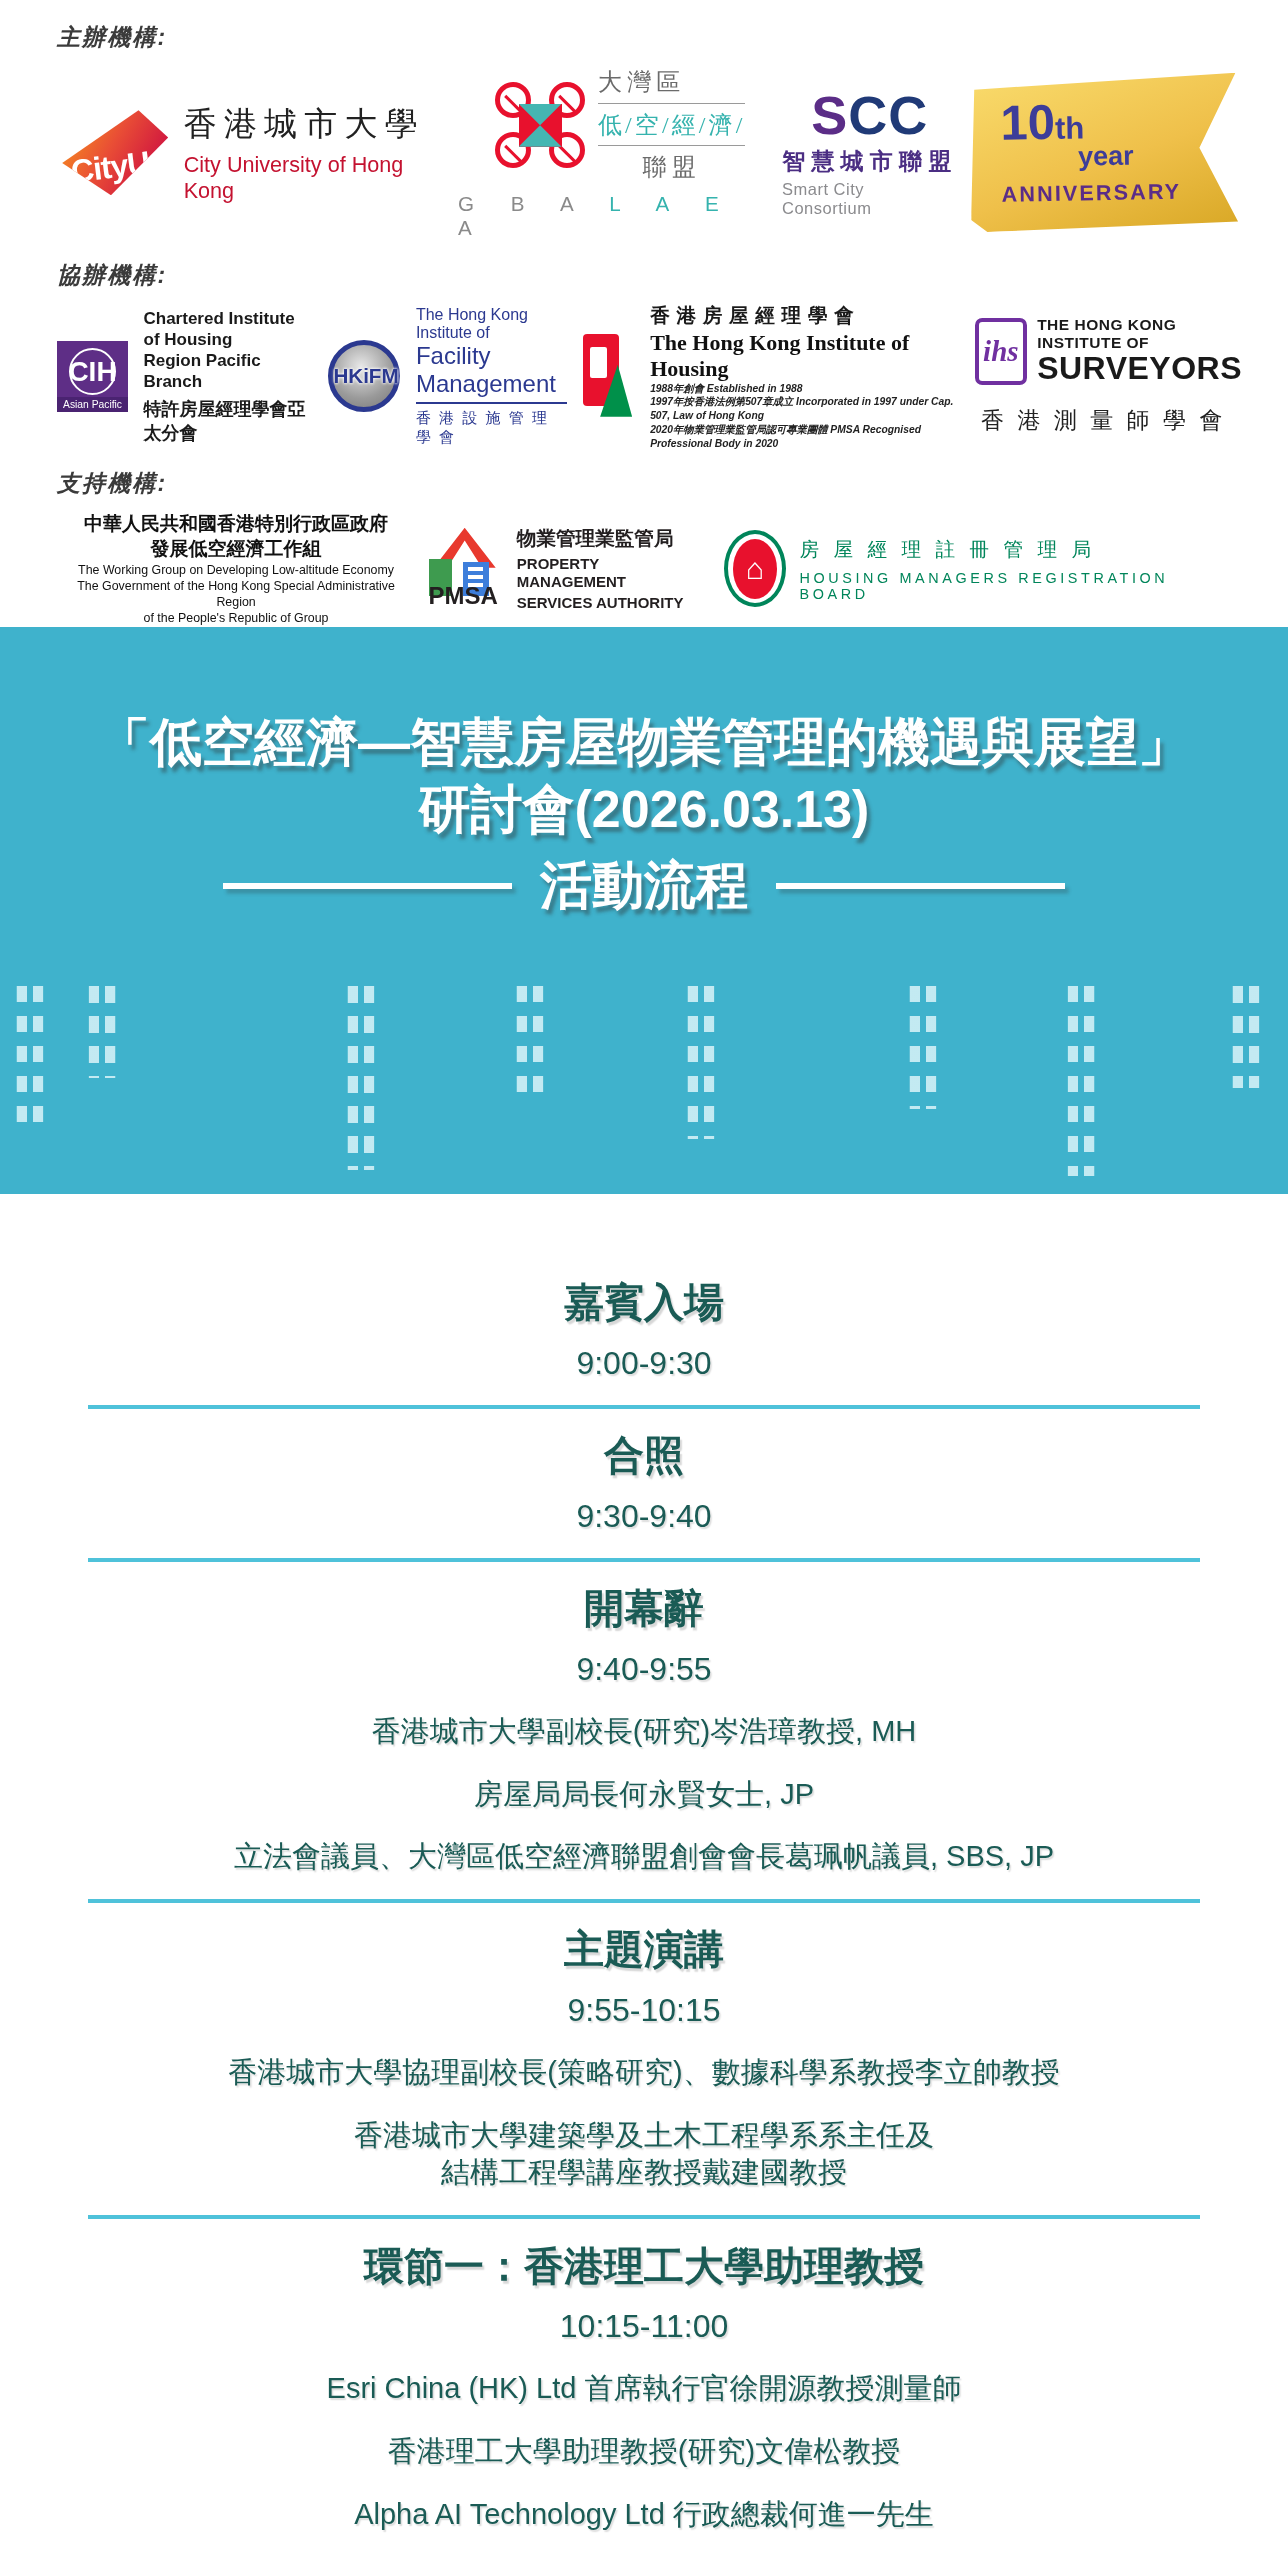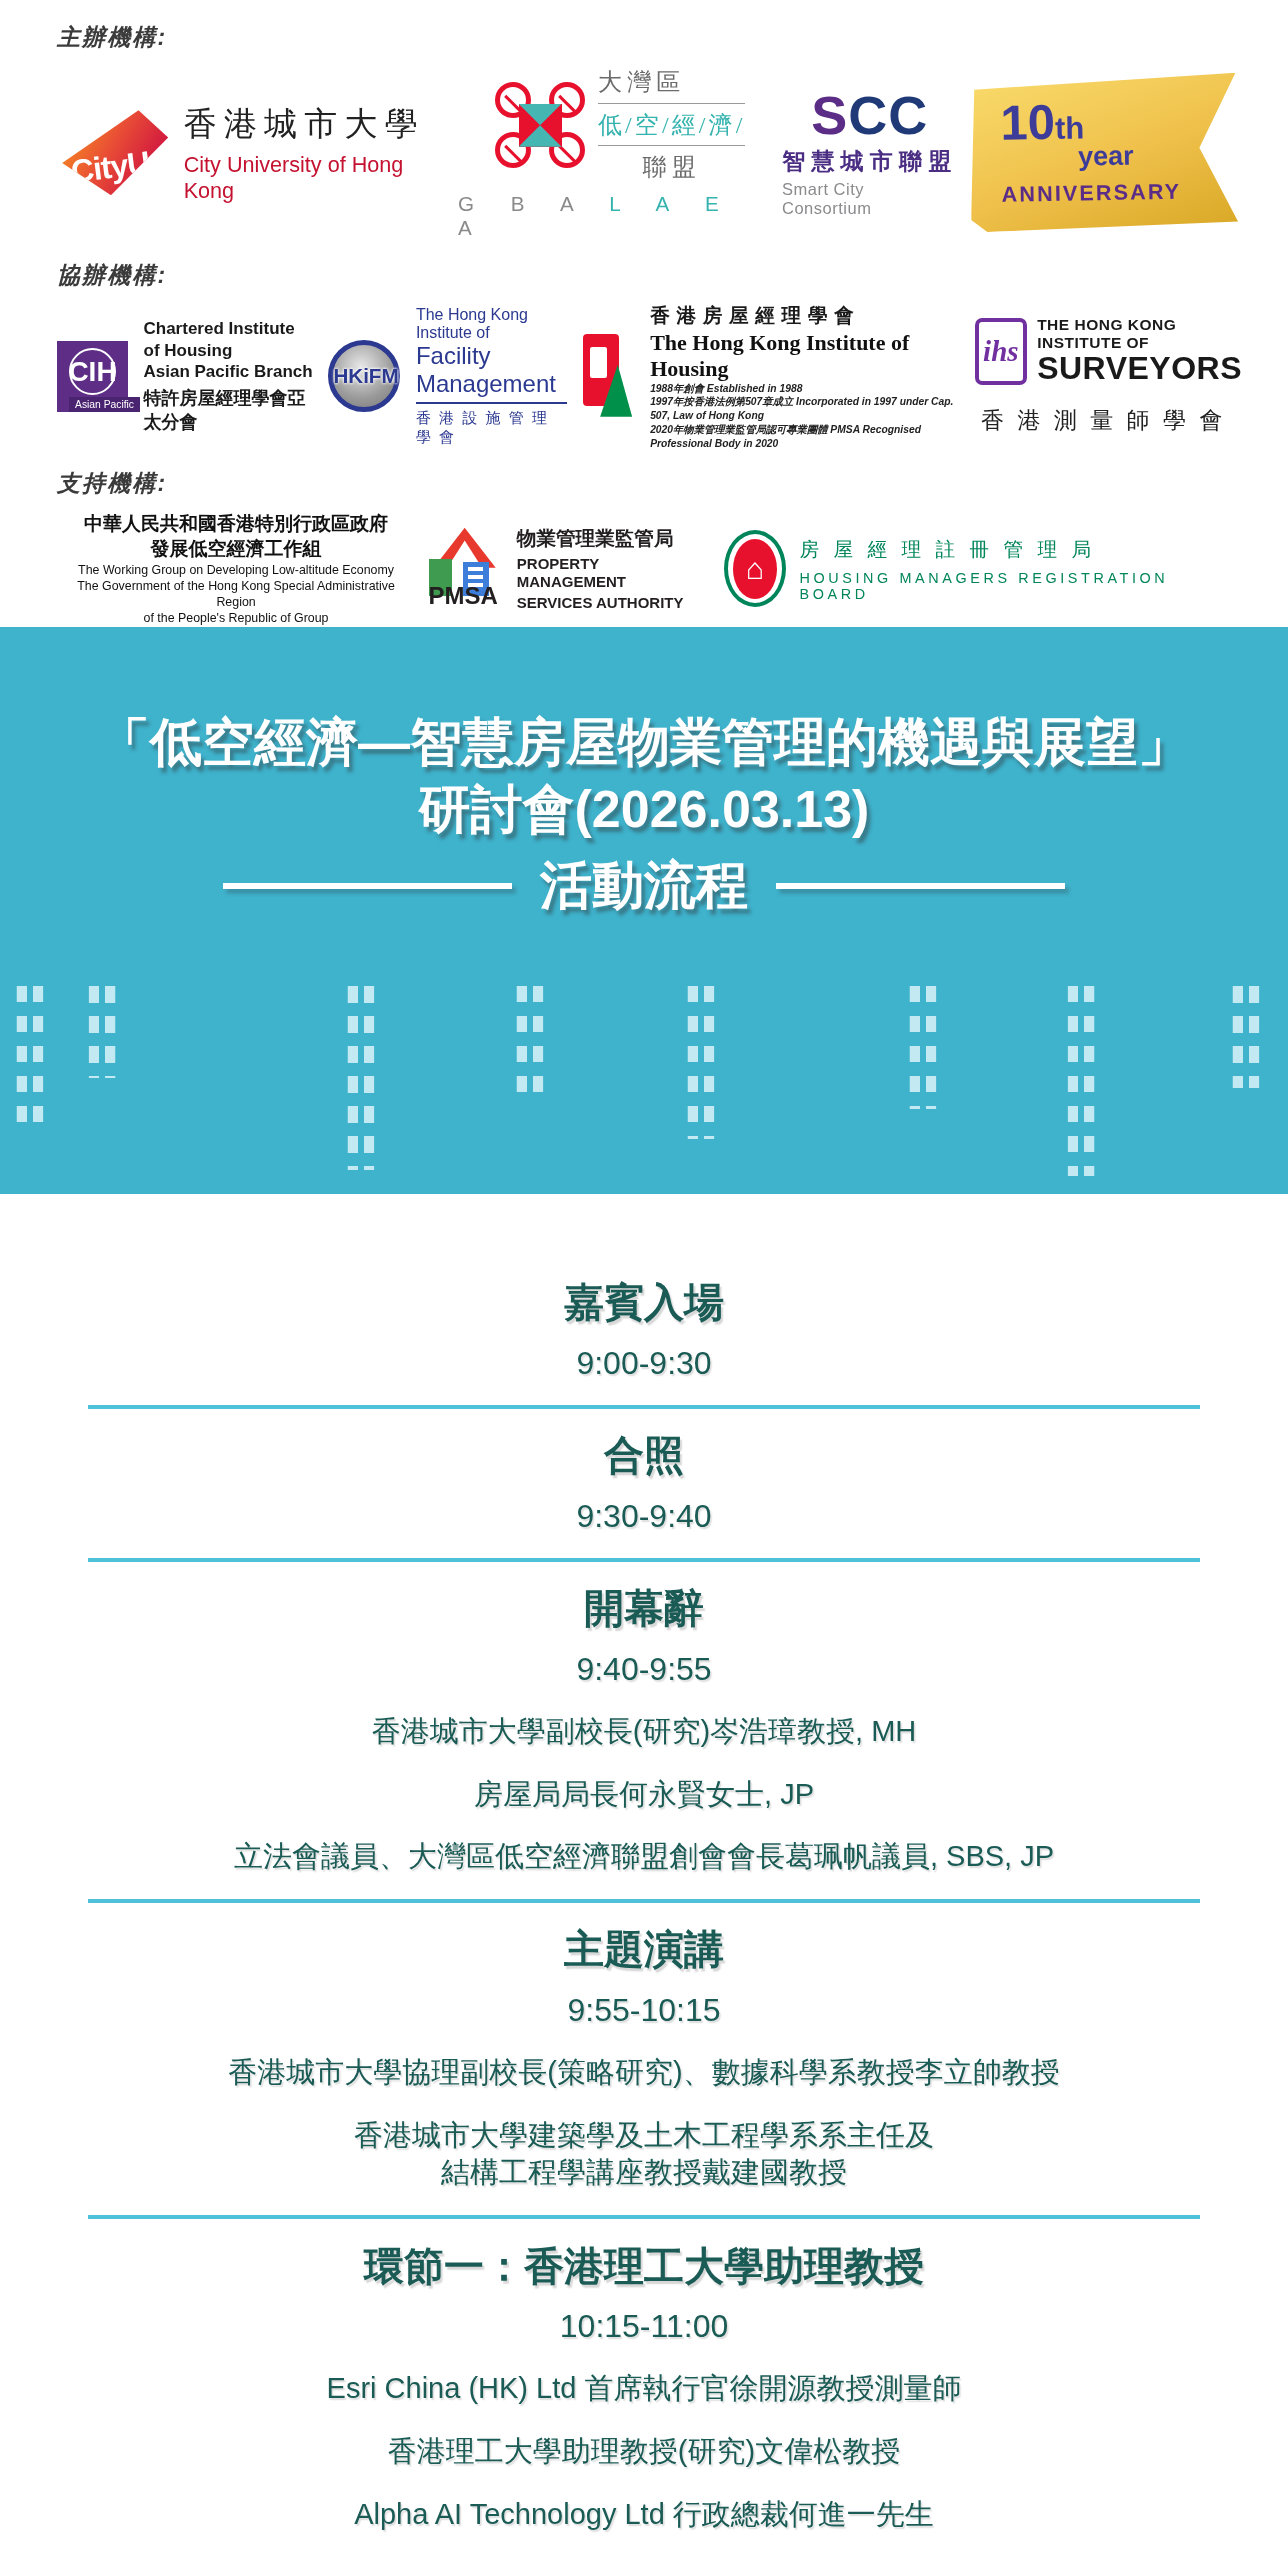--- a/index.html
+++ b/index.html
@@ -56,21 +56,21 @@
     clip-path:polygon(2% 8%,100% 0,86% 48%,100% 96%,6% 100%,0 92%);
     display:flex;flex-direction:column;justify-content:center;padding-left:31px;transform:rotate(-1deg);}
   .rib-1{font-size:49px;font-weight:800;color:#3D3D99;line-height:.9;}
   .rib-1 small{font-size:31px;}
   .rib-2{font-size:27px;font-weight:bold;color:#3D3D99;margin-left:77px;line-height:1;}
   .rib-3{font-size:21.6px;font-weight:800;color:#5B2D87;letter-spacing:2.1px;margin-top:9.3px;}
   
   .co-row{display:flex;justify-content:space-between;align-items:center;margin:10.3px 0 17.5px 0;gap:15.5px;}
   .cih-mark{width:71px;height:71px;background:#5E2E86;position:relative;flex:0 0 auto;display:flex;align-items:center;justify-content:center;}
   .cih-mark .ring{color:#fff;font-size:28px;font-weight:bold;border:2.6px solid #fff;border-radius:50%;width:47px;height:47px;display:flex;align-items:center;justify-content:center;margin-bottom:9.3px;}
-  .cih-mark .band{position:absolute;left:12px;bottom:0;width:100%;background:#4A2371;color:#fff;font-size:10.3px;text-align:center;padding:2.1px 0;}
+  .cih-mark .band{position:absolute;left:0;bottom:0;width:100%;background:#4A2371;color:#fff;font-size:10.3px;text-align:center;padding:2.1px 0;}
   .cih-txt div{color:#1a1a1a;}
   .cih-en{font-size:17px;font-weight:bold;line-height:1.25;}
   .cih-zh{font-size:18px;font-weight:bold;margin-top:4.1px;}
   .hkifm-mark{width:72px;height:72px;border:5.2px solid #2B3990;border-radius:50%;position:relative;flex:0 0 auto;
     background:radial-gradient(circle at 45% 35%,#e8e8e8,#9a9a9a 60%,#777);display:flex;align-items:center;justify-content:flex-start;}
   .hkifm-mark span{color:#2B3990;font-weight:800;font-size:20.6px;text-shadow:0 0 3.1px #fff,0 0 3.1px #fff;}
   .hkifm-en1{font-size:16px;color:#2B3990;}
   .hkifm-en2{font-size:24px;color:#2B3990;border-bottom:2.1px solid #2B3990;padding-bottom:4.1px;}
   .hkifm-zh{font-size:15px;color:#2B3990;letter-spacing:8.2px;margin-top:5.2px;}
   .hkih-mark{position:relative;width:52px;height:85px;flex:0 0 auto;}
@@ -183,21 +183,21 @@
   <div class="hdr-label">協辦機構:</div>
 
   <div class="co-row">
     <div class="lockup">
       <div class="cih-mark">
         <div class="ring">CIH</div>
         <div class="band">Asian Pacific</div>
       </div>
       <div class="cih-txt">
         <div class="cih-en">Chartered Institute of Housing</div>
-        <div class="cih-en">Asian Pacific Branch</div>
+        <div class="cih-en">Region Pacific Branch</div>
         <div class="cih-zh">特許房屋經理學會亞太分會</div>
       </div>
     </div>
     <div class="lockup">
       <div class="hkifm-mark">
           <span>HKiFM</span>
         </div>
       <div>
         <div class="hkifm-en1">The Hong Kong Institute of</div>
         <div class="hkifm-en2">Facility Management</div>

